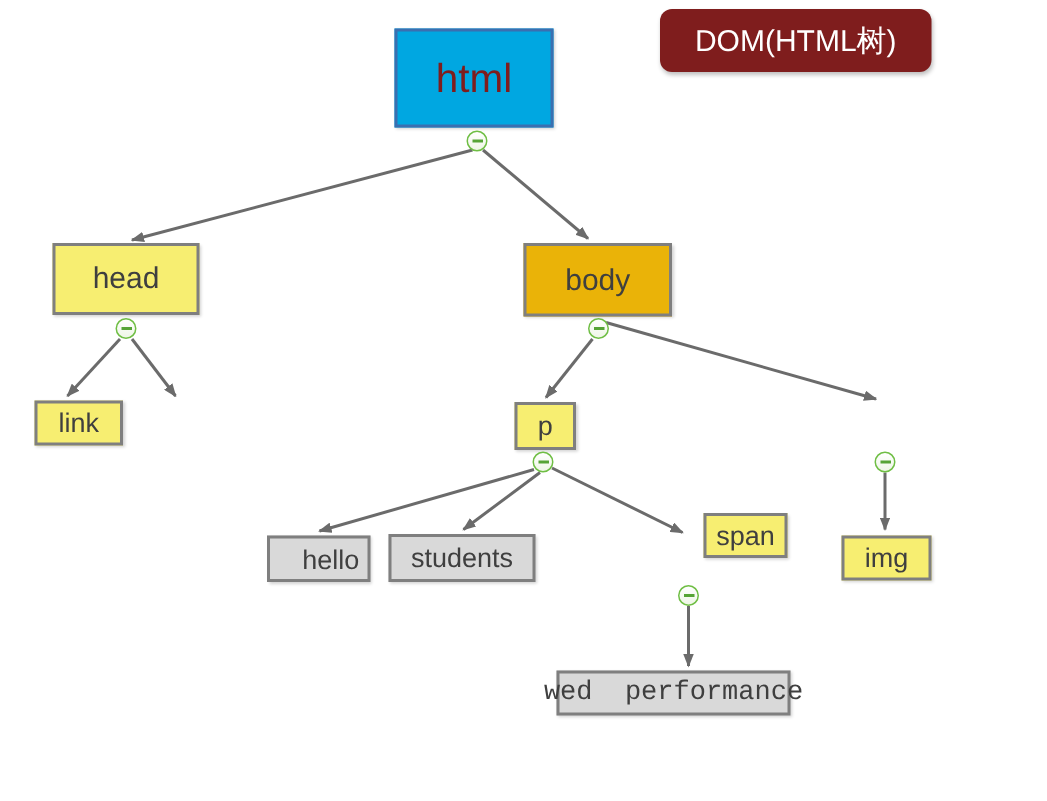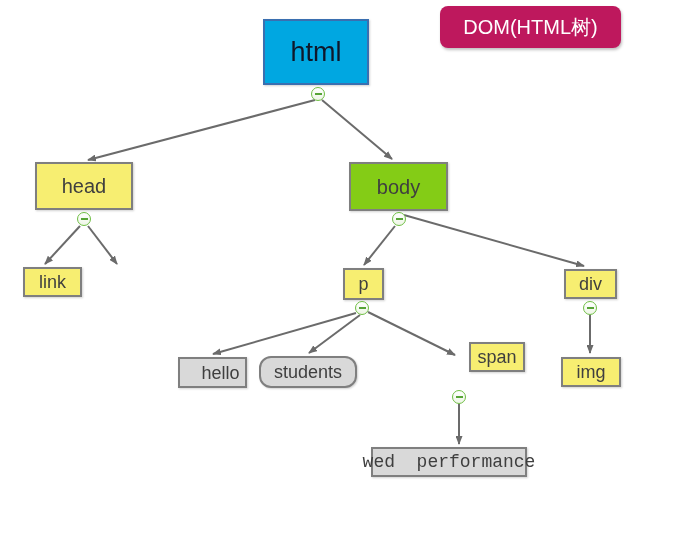--- a/index.html
+++ b/index.html
@@ -34,31 +34,31 @@
     color: #3f3f3f;
     font-size: 18px;
     white-space: pre;
     line-height: 1;
   }
 
   .node.root {
     background: #00a7e1;
     border: 2px solid #3a6fb0;
   }
-  .node.root .label { color: #0f172a; font-size: 27px; }
+  .node.root .label { color: #7f1d1d; font-size: 27px; }
 
   .node.lvl1 .label { font-size: 20px; }
-  .node.body-node { background: #84cc16; }
+  .node.body-node { background: #eab308; }
   .node.text-node { background: #d9d9d9; }
 
   .badge {
     position: absolute;
     left: 440px; top: 6px;
     width: 181px; height: 42px;
-    background: #be185d;
+    background: #7f1d1d;
     border-radius: 8px;
     display: flex;
     align-items: center;
     justify-content: center;
     box-shadow: 1px 2px 3px rgba(0,0,0,0.25);
   }
   .badge .label {
     color: #ffffff;
     font-size: 20px;
     white-space: pre;
@@ -122,29 +122,26 @@
 
   <div class="node" style="left:23px; top:267px; width:59px; height:30px;">
     <span class="label">link</span>
   </div>
 
 
   <div class="node" style="left:343px; top:268px; width:41px; height:32px;">
     <span class="label">p</span>
   </div>
 
-  <div class="node" style="left:564px; top:269px; width:53px; height:30px;">
-    <span class="label">div</span>
-  </div>
 
   <div class="node text-node" style="left:178px; top:357px; width:69px; height:31px;padding-left:16px;">
     <span class="label">hello</span>
   </div>
 
-  <div class="node text-node" style="left:259px; top:356px; width:98px; height:32px;border-radius:12px;">
+  <div class="node text-node" style="left:259px; top:356px; width:98px; height:32px;">
     <span class="label">students</span>
   </div>
 
   <div class="node" style="left:427px; top:342px; width:56px; height:30px;margin-left:42px;">
     <span class="label">span</span>
   </div>
 
   <div class="node" style="left:561px; top:357px; width:60px; height:30px;">
     <span class="label">img</span>
   </div>

